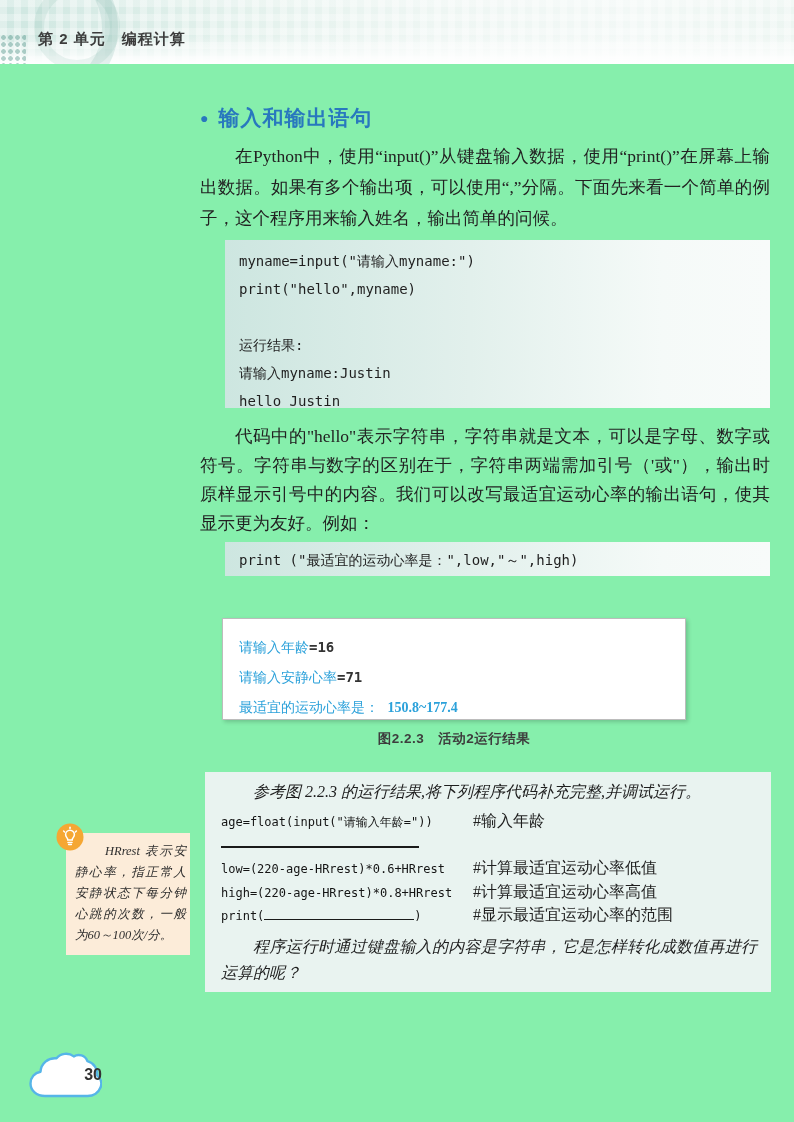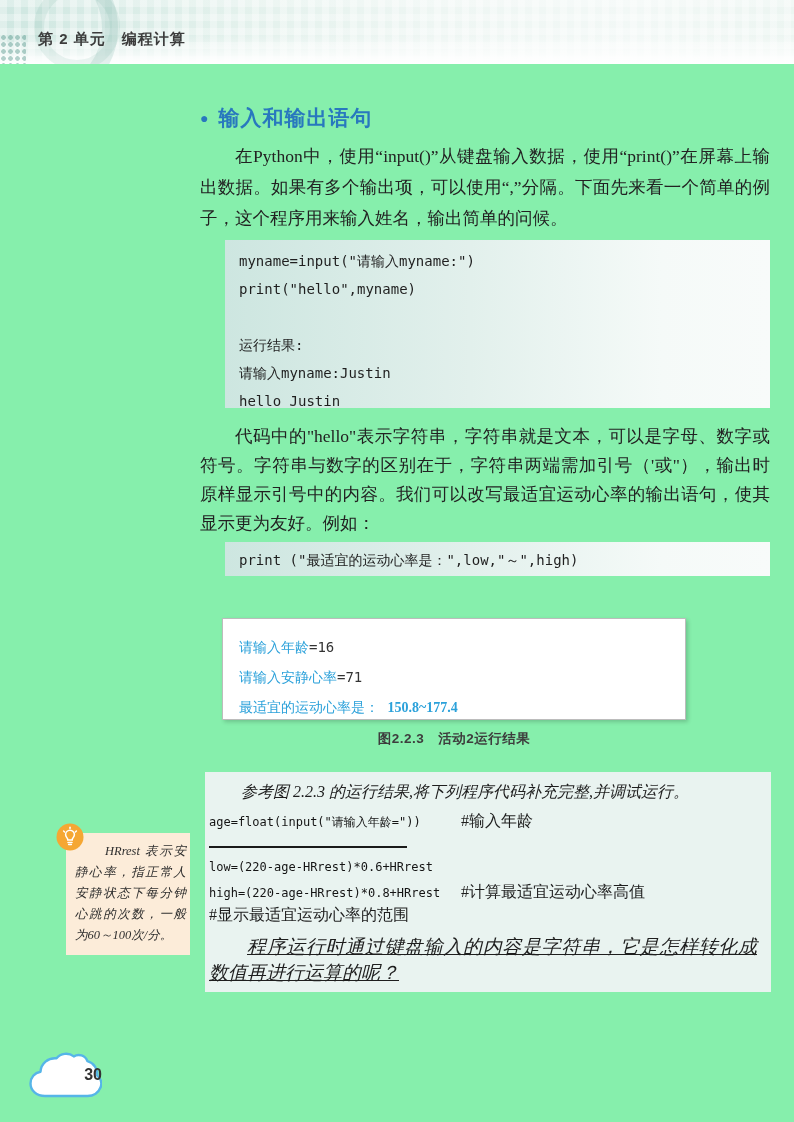--- a/index.html
+++ b/index.html
@@ -56,48 +56,48 @@
   .cb2{top:542px;height:34px;padding:7px 0 0 14px;line-height:22px;white-space:pre;}
   
   .resultbox{
     position:absolute;left:222px;top:618px;width:464px;height:102px;box-sizing:border-box;
     background:#fff;border:1px solid #bcbcbc;box-shadow:2px 2px 4px rgba(0,0,0,0.18);
     padding:13px 0 0 16px;
     font-family:"DejaVu Sans Mono","Liberation Mono",monospace;font-size:14px;
   }
   .rline{height:30px;line-height:30px;white-space:pre;}
   .rline .blue{color:#2ba1da;}
-  .rline .dark{color:#333;font-weight:normal;}
+  .rline .dark{color:#333;font-weight:bold;}
   .rline .blue-bold{color:#2ba1da;font-weight:bold;font-family:Liberation Serif, serif;}
   
   .caption{
     position:absolute;left:222px;top:730px;width:464px;text-align:center;
     font-family:"Liberation Sans","DejaVu Sans",sans-serif;
     font-size:13.5px;font-weight:bold;color:#3d3d3d;letter-spacing:0.5px;
   }
   
   .exercise{
     position:absolute;left:205px;top:772px;width:566px;height:220px;box-sizing:border-box;
-    background:#e9f3f0;padding:7px 14px 0 4px;
+    background:#e9f3f0;padding:7px 14px 0 16px;
   }
   .ex-intro{
     margin:0 0 4px 0;font-size:16px;line-height:26px;font-style:italic;
     text-indent:2em;color:#1e1e1e;text-align:justify;
   }
   .crow{display:flex;height:23.5px;line-height:23.5px;align-items:baseline;}
   .ccode{
     width:252px;font-family:"DejaVu Sans Mono","Liberation Mono",monospace;
     font-size:12px;color:#141414;white-space:pre;flex:none;
   }
   .ccomment{flex:1;font-size:16px;color:#1e1e1e;}
   .blankline{display:inline-block;width:198px;height:11px;border-bottom:2px solid #1a1a1a;}
   .blankinline{display:inline-block;width:150px;height:9px;border-bottom:1.5px solid #1a1a1a;}
   .ex-question{
-    margin:7px 0 0 0;font-size:19px;line-height:26px;font-style:italic;
-    text-indent:2em;color:#1e1e1e;text-align:justify;text-decoration:underline;
+    margin:7px 0 0 0;font-size:16px;line-height:26px;font-style:italic;
+    text-indent:2em;color:#1e1e1e;text-align:justify;
   }
   
   .note{
     position:absolute;left:66px;top:833px;width:124px;box-sizing:border-box;
     background:#fcecd9;padding:8px 4px 9px 9px;
     font-size:12.5px;line-height:21px;font-style:italic;color:#2e2e2e;
     text-align:justify;
   }
   .note .note-text{text-indent:2.4em;display:block;}
   .noteicon{position:absolute;left:-10px;top:-10px;width:28px;height:28px;}
@@ -152,26 +152,28 @@
 
     <div class="crow">
       <span class="ccode">age=float(input("请输入年龄="))</span>
       <span class="ccomment">#输入年龄</span>
     </div>
     <div class="crow">
       <span class="ccode"><span class="blankline"></span></span>
     </div>
     <div class="crow">
       <span class="ccode">low=(220-age-HRrest)*0.6+HRrest</span>
+      <span class="ccomment">#计算最适宜运动心率低值</span>
     </div>
     <div class="crow">
       <span class="ccode">high=(220-age-HRrest)*0.8+HRrest</span>
       <span class="ccomment">#计算最适宜运动心率高值</span>
     </div>
     <div class="crow">
+      <span class="ccode"><span>print(</span><span class="blankinline"></span><span>)</span></span>
       <span class="ccomment">#显示最适宜运动心率的范围</span>
     </div>
 
     <p class="ex-question">程序运行时通过键盘输入的内容是字符串，它是怎样转化成数值再进行运算的呢？</p>
   </div>
 
   <aside class="note">
     <span class="noteicon">
       <svg width="28" height="28" viewBox="0 0 28 28">
         <circle cx="14" cy="14" r="13.5" fill="#f5a733"></circle>

